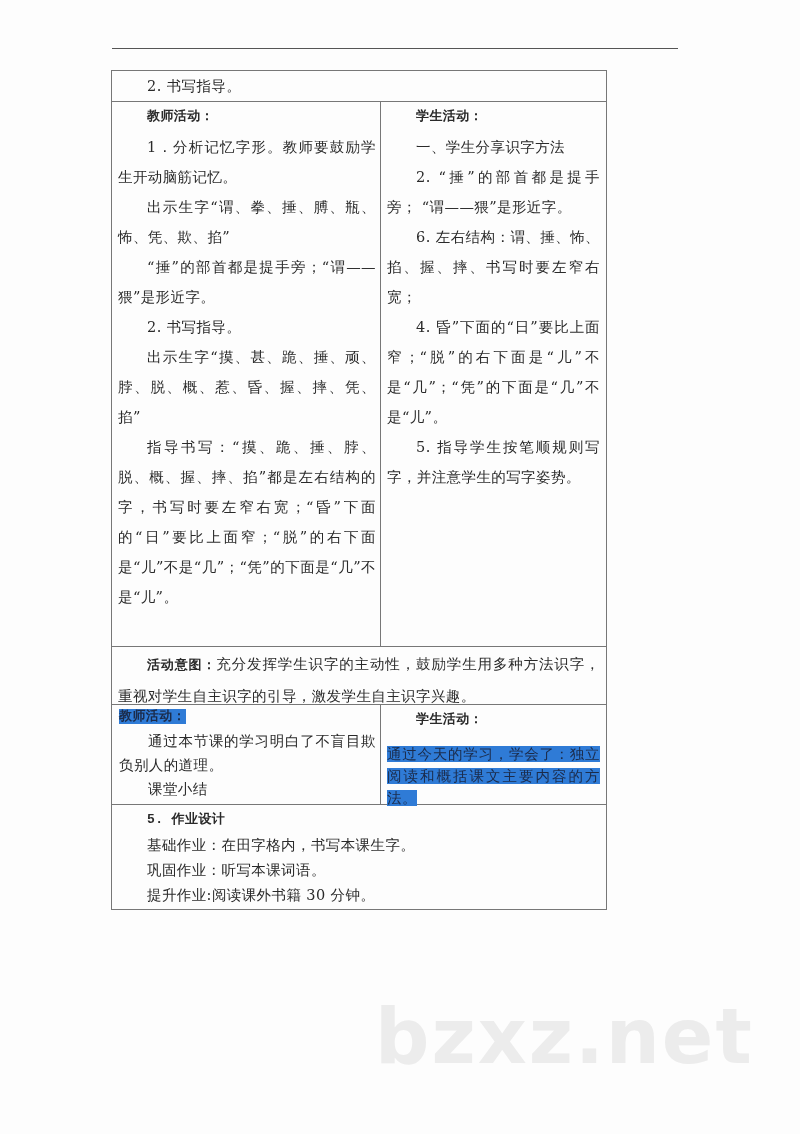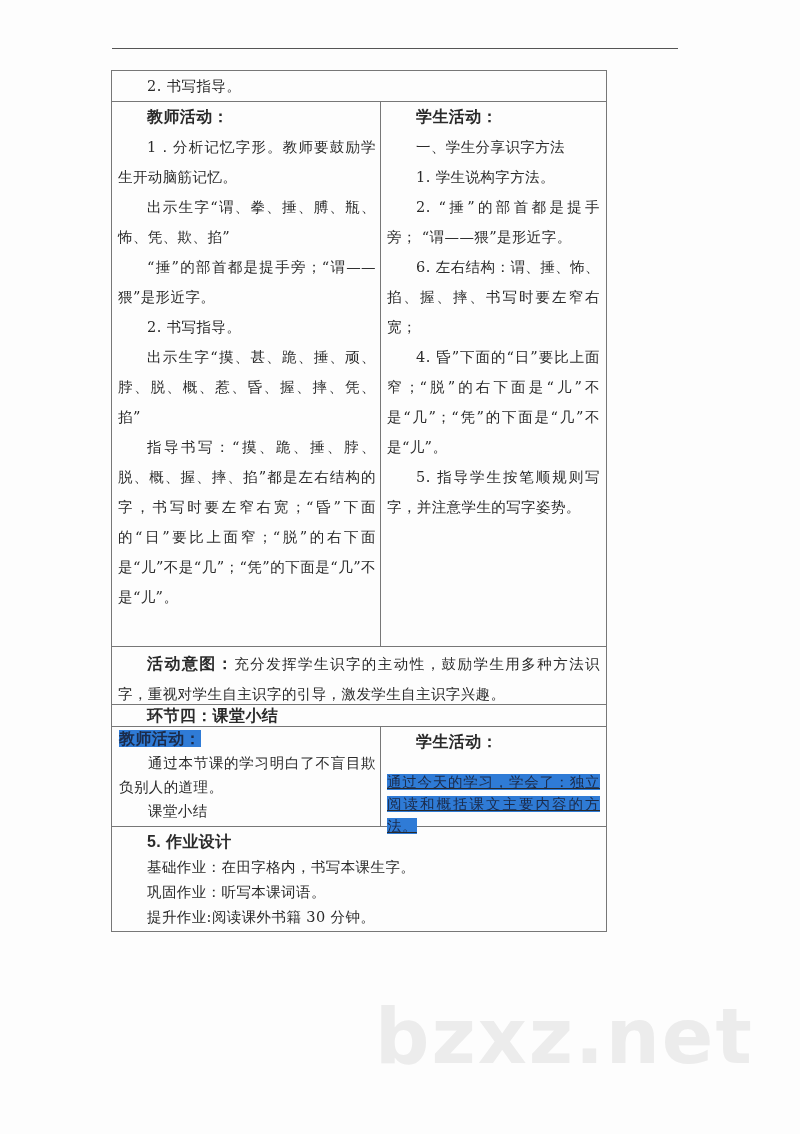--- a/index.html
+++ b/index.html
@@ -12,21 +12,21 @@
     position: absolute; left: 111px; top: 70px; width: 496px;
     border: 1.5px solid #777; box-sizing: border-box;
   }
   .row { border-bottom: 1.5px solid #777; box-sizing: border-box; }
   .row:last-child { border-bottom: none; }
   .split { display: flex; }
   .col-l { width: 269px; border-right: 1.5px solid #777; box-sizing: border-box; padding: 0 4px 0 6px; }
   .col-r { flex: 1; box-sizing: border-box; padding: 0 6px 0 6px; }
   .p { font-size: 14.5px; line-height: 30px; margin: 0; text-align: justify; letter-spacing: 0.4px; }
   .ind { text-indent: 29px; }
-  .b { font-family: Liberation Sans, sans-serif; font-weight: bold; font-size: 16px; }
+  .b { font-family: Liberation Mono, monospace; font-weight: bold; font-size: 13px; }
   .single { padding: 0 6px; }
   .hl { background: #2f7bd6; color: #1b2b4a; }
   .tight .p { line-height: 24px; }
   .watermark {
     position: absolute; left: 375px; top: 992px;
     font-family: "DejaVu Sans", "Liberation Sans", sans-serif; font-weight: bold;
     font-size: 76px; color: #ececec; letter-spacing: 2px;
   }
 </style>
 </head>
@@ -46,47 +46,43 @@
       <p class="p ind">1．分析记忆字形。教师要鼓励学生开动脑筋记忆。</p>
       <p class="p ind">出示生字“谓、拳、捶、膊、瓶、怖、凭、欺、掐”</p>
       <p class="p ind">“捶”的部首都是提手旁；“谓——猥”是形近字。</p>
       <p class="p ind">2. 书写指导。</p>
       <p class="p ind">出示生字“摸、甚、跪、捶、顽、脖、脱、概、惹、昏、握、摔、凭、掐”</p>
       <p class="p ind">指导书写：“摸、跪、捶、脖、脱、概、握、摔、掐”都是左右结构的字，书写时要左窄右宽；“昏”下面的“日”要比上面窄；“脱”的右下面是“儿”不是“几”；“凭”的下面是“几”不是“儿”。</p>
     </div>
     <div class="col-r">
       <p class="p b ind">学生活动：</p>
       <p class="p ind">一、学生分享识字方法</p>
-      <p class="p ind">1. 学生说构字方法。</p>
       <p class="p ind">2. “捶”的部首都是提手旁； “谓——猥”是形近字。</p>
       <p class="p ind">6. 左右结构：谓、捶、怖、掐、握、摔、书写时要左窄右宽；</p>
       <p class="p ind">4. 昏”下面的“日”要比上面窄；“脱”的右下面是“儿”不是“几”；“凭”的下面是“几”不是“儿”。</p>
       <p class="p ind">5. 指导学生按笔顺规则写字，并注意学生的写字姿势。</p>
     </div>
   </div>
 
   <div class="row single" style="height:58px; padding-top:2px;">
     <p class="p ind">
       <span class="b">活动意图：</span><span>充分发挥学生识字的主动性，鼓励学生用多种方法识字，重视对学生自主识字的引导，激发学生自主识字兴趣。</span>
     </p>
   </div>
 
-  <div class="row single" style="height:22px;">
-    <p class="p b ind" style="line-height:22px;">环节四：课堂小结</p>
-  </div>
 
   <div class="row split tight" style="height:100px;">
     <div class="col-l" style="padding-left:7px;">
       <p class="p b"><span class="hl">教师活动：</span></p>
       <p class="p ind">通过本节课的学习明白了不盲目欺负别人的道理。</p>
       <p class="p ind">课堂小结</p>
     </div>
     <div class="col-r">
       <p class="p b ind" style="line-height:30px;">学生活动：</p>
-      <p class="p" style="line-height:22px; margin-top:14px;text-decoration:underline;"><span class="hl">通过今天的学习，学会了：独立阅读和概括课文主要内容的方法。</span></p>
+      <p class="p" style="line-height:22px; margin-top:8px;"><span class="hl">通过今天的学习，学会了：独立阅读和概括课文主要内容的方法。</span></p>
     </div>
   </div>
 
 
   <div class="row single" style="height:104px; padding-top:2px;">
     <p class="p b ind" style="line-height:26px;">5. 作业设计</p>
     <p class="p ind" style="line-height:25px;">基础作业：在田字格内，书写本课生字。</p>
     <p class="p ind" style="line-height:25px;">巩固作业：听写本课词语。</p>
     <p class="p ind" style="line-height:25px;">提升作业:阅读课外书籍 30 分钟。</p>
   </div>

